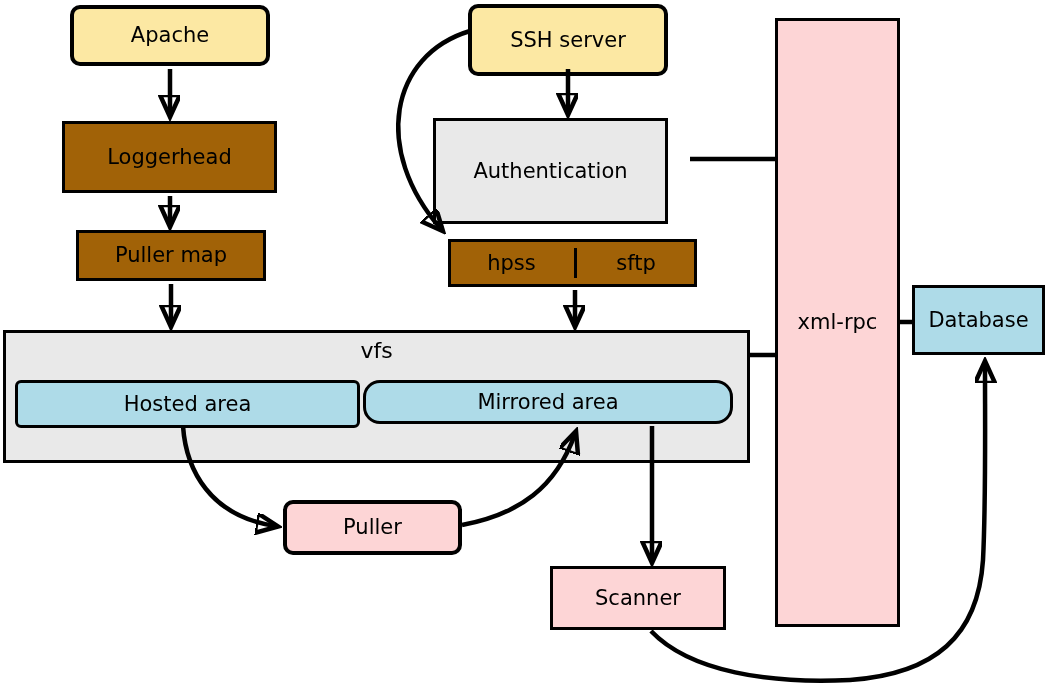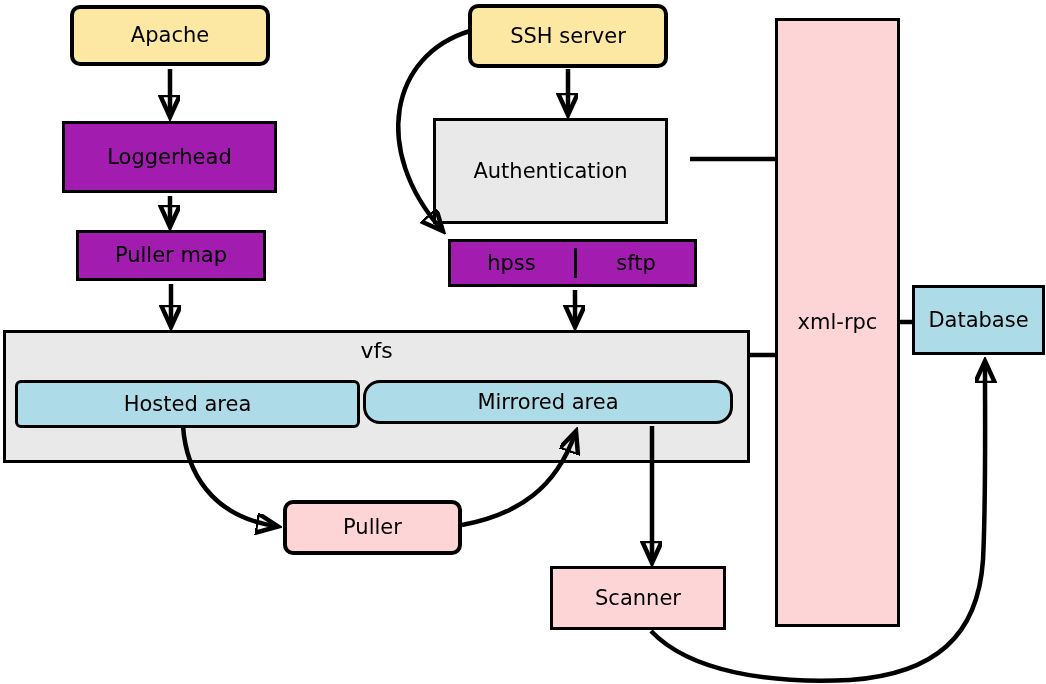--- a/index.html
+++ b/index.html
@@ -7,29 +7,29 @@
     position:relative;width:1046px;height:684px;background:#ffffff;
     font-family:"DejaVu Sans",sans-serif;color:#000;overflow:hidden;
   }
   .node{
     position:absolute;box-sizing:border-box;border:3px solid #000;
     display:flex;align-items:center;justify-content:center;
     font-size:21px;line-height:1;background:#fff;
   }
   .rounded{border-radius:10px;border-width:4px;}
   .yellow{background:#FCE8A3;}
-  .green{background:#a21caf;}
+  .green{background:#a16207;}
   .gray{background:#E9E9E9;}
   .blue{background:#AEDBE8;}
   .pink{background:#FDD5D6;}
 
   #apache{left:70px;top:5px;width:200px;height:61px;}
   #loggerhead{left:62px;top:121px;width:215px;height:72px;}
   #rewrite-map{left:76px;top:230px;width:190px;height:51px;}
-  #ssh-server{left:468px;top:4px;width:200px;height:64px;}
+  #ssh-server{left:468px;top:4px;width:200px;height:72px;}
   #authentication{left:433px;top:118px;width:235px;height:106px;}
 
   #hpss-sftp{left:448px;top:239px;width:249px;height:48px;padding:6px;}
   #hpss-sftp .cell{flex:0 0 auto;height:100%;display:flex;align-items:center;justify-content:center;}
   #hpss-cell{width:124px;border-right:3px solid #000;}
   #sftp-cell{width:119px;}
 
   #vfs{left:3px;top:330px;width:747px;height:133px;align-items:flex-start;}
   #vfs .vfs-label{position:absolute;top:7px;left:0;width:100%;text-align:center;font-size:22px;}
   #hosted-area{left:15px;top:380px;width:345px;height:48px;border-radius:6px;}

